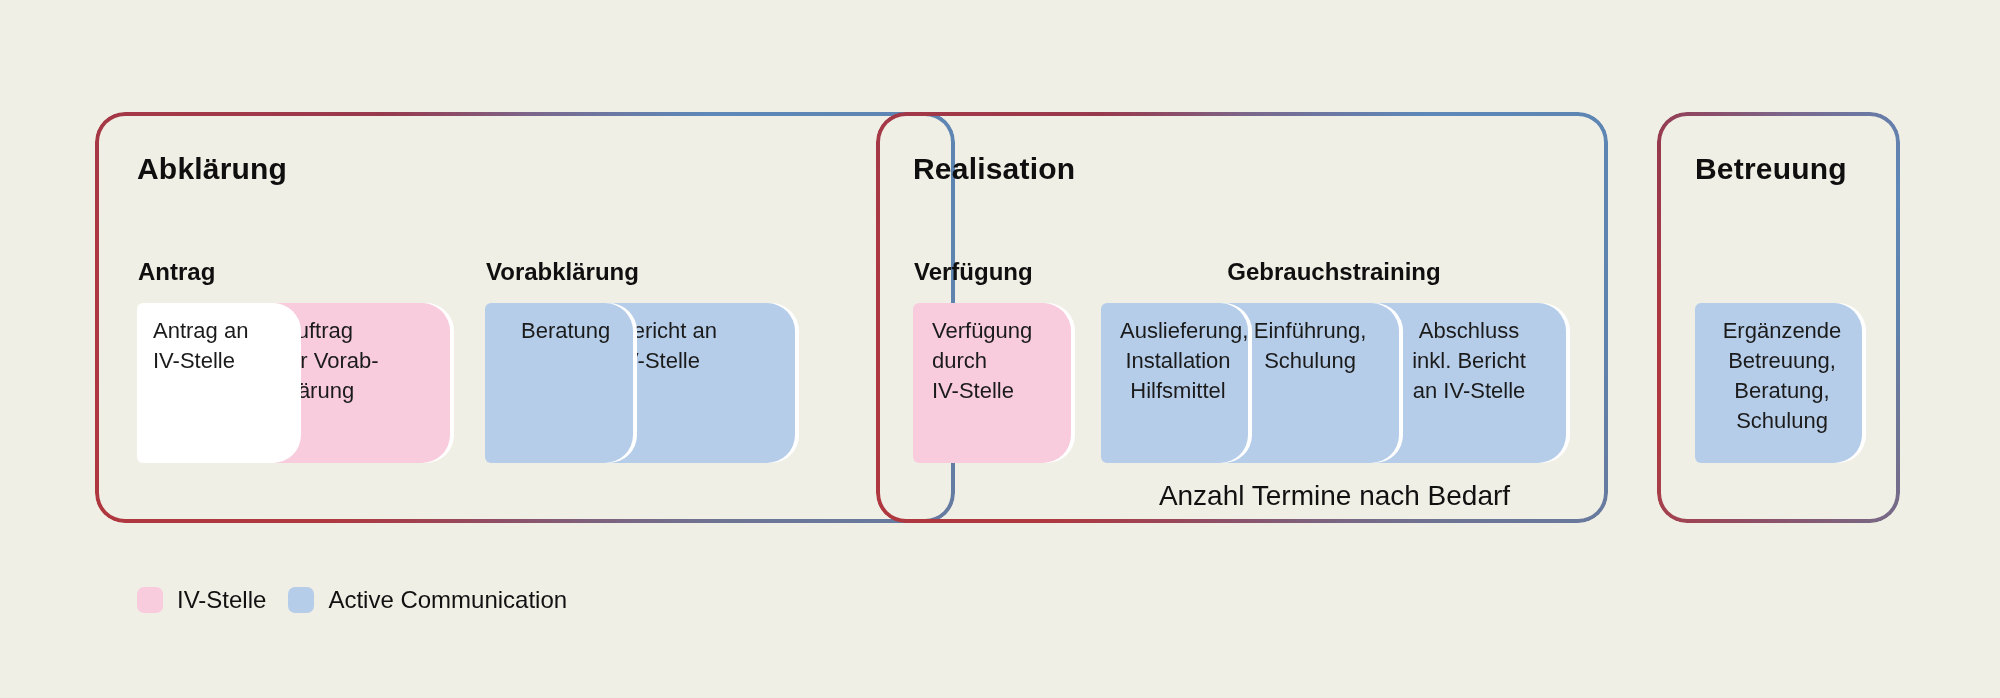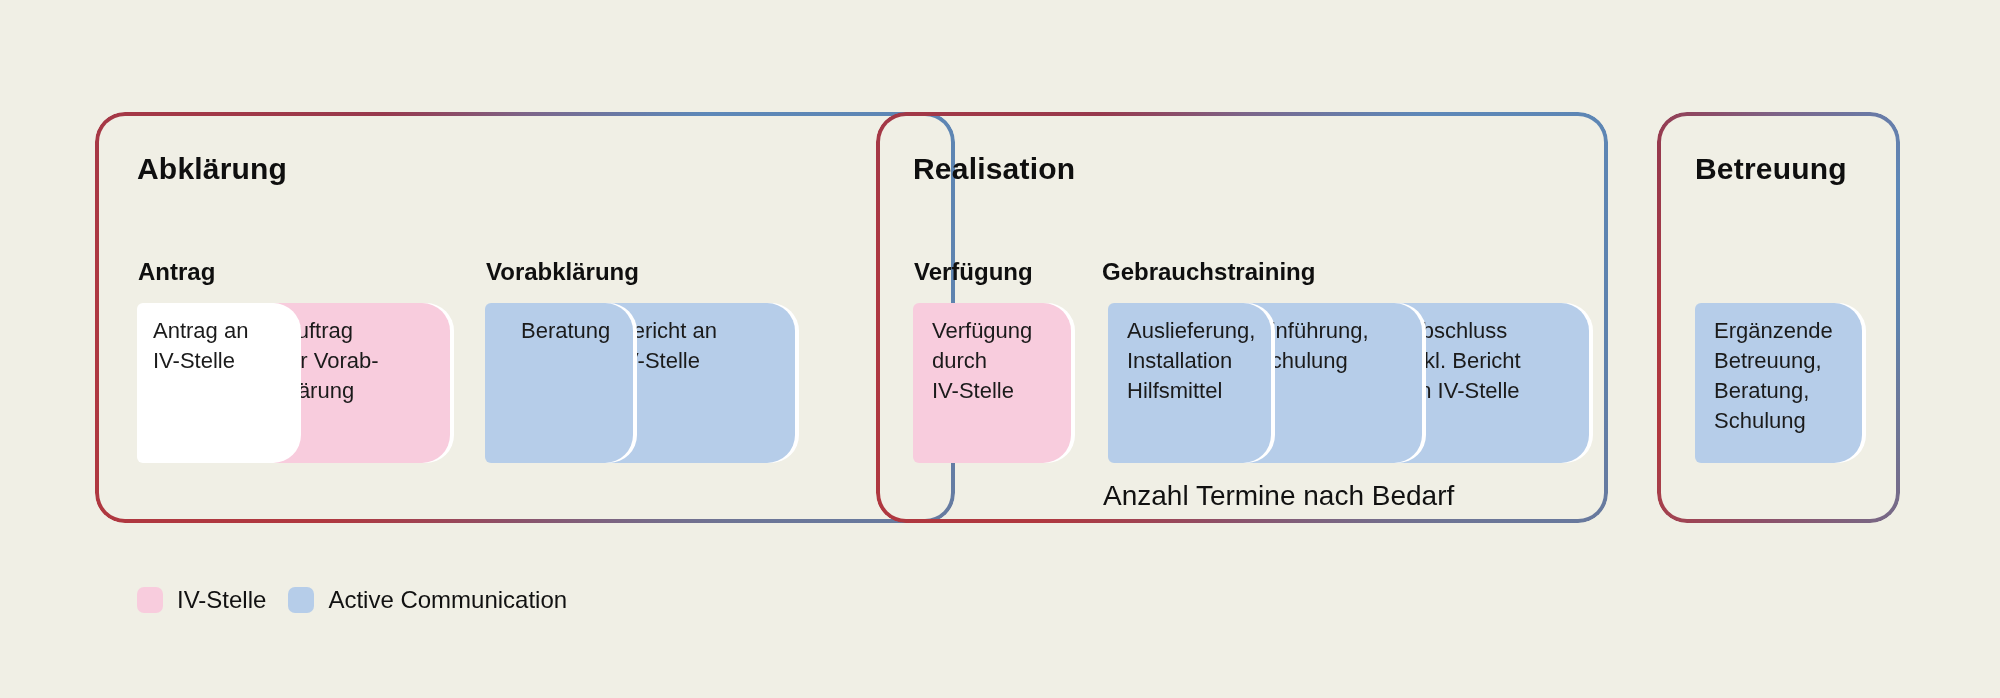--- a/index.html
+++ b/index.html
@@ -44,47 +44,47 @@
   }
   .panel-abklaerung .panel-title{left:42px;}
   .panel-realisation .panel-title{left:37px;}
   .panel-betreuung .panel-title{left:38px;}
 
   
   .group{position:absolute;top:146px;}
   .g-antrag{left:42px;}
   .g-vorab{left:390px;}
   .g-verfuegung{left:37px;}
-  .g-gebrauch{left:225px;}
+  .g-gebrauch{left:225px;text-align:center;}
   .g-betreuung{left:38px;top:191px;}
   .group-label{
     margin:0 0 0 1px;height:28px;line-height:28px;
     font-size:24px;font-weight:700;color:#0f0f0f;
   }
   .boxes{display:flex;margin-top:17px;}
-  .g-betreuung .boxes{margin-top:0;}
+  .g-betreuung .boxes{margin-top:0;text-align:center;}
 
   
   .box{
     position:relative;height:160px;box-sizing:border-box;
     border-radius:6px 28px 28px 6px;
     box-shadow:4px 0 0 #ffffff;
     padding:13px 12px 0 19px;
     font-size:22px;line-height:30px;color:#1b1b1b;
     white-space:pre-line;
   }
   .box + .box{margin-left:-34px;}
   .boxes .box:nth-child(1){z-index:4;}
   .boxes .box:nth-child(2){z-index:3;}
   .boxes .box:nth-child(3){z-index:2;}
   .box-white{background:var(--c-white,#ffffff);}
   .box-pink{background:var(--c-pink,#f8ccdd);}
   .box-blue{background:var(--c-blue,#b6cde9);}
   .w160{width:160px;padding-left:16px;}.w187{width:187px;}.w148{width:148px;padding-left:36px;}.w196{width:196px;}
-  .w158{width:158px;}.w147{width:163px;margin-left:7px;}.w185{width:185px;}.w201{width:201px;}
+  .w158{width:158px;}.w147{width:147px;}.w185{width:185px;}.w201{width:201px;}
   .w167{width:167px;}
 
   .note{margin:17px 0 0 2px;font-size:28px;color:#111;}
 
   
   .legend{
     position:absolute;left:137px;top:586px;
     display:flex;align-items:center;column-gap:22px;
   }
   .legend-item{display:flex;align-items:center;}

